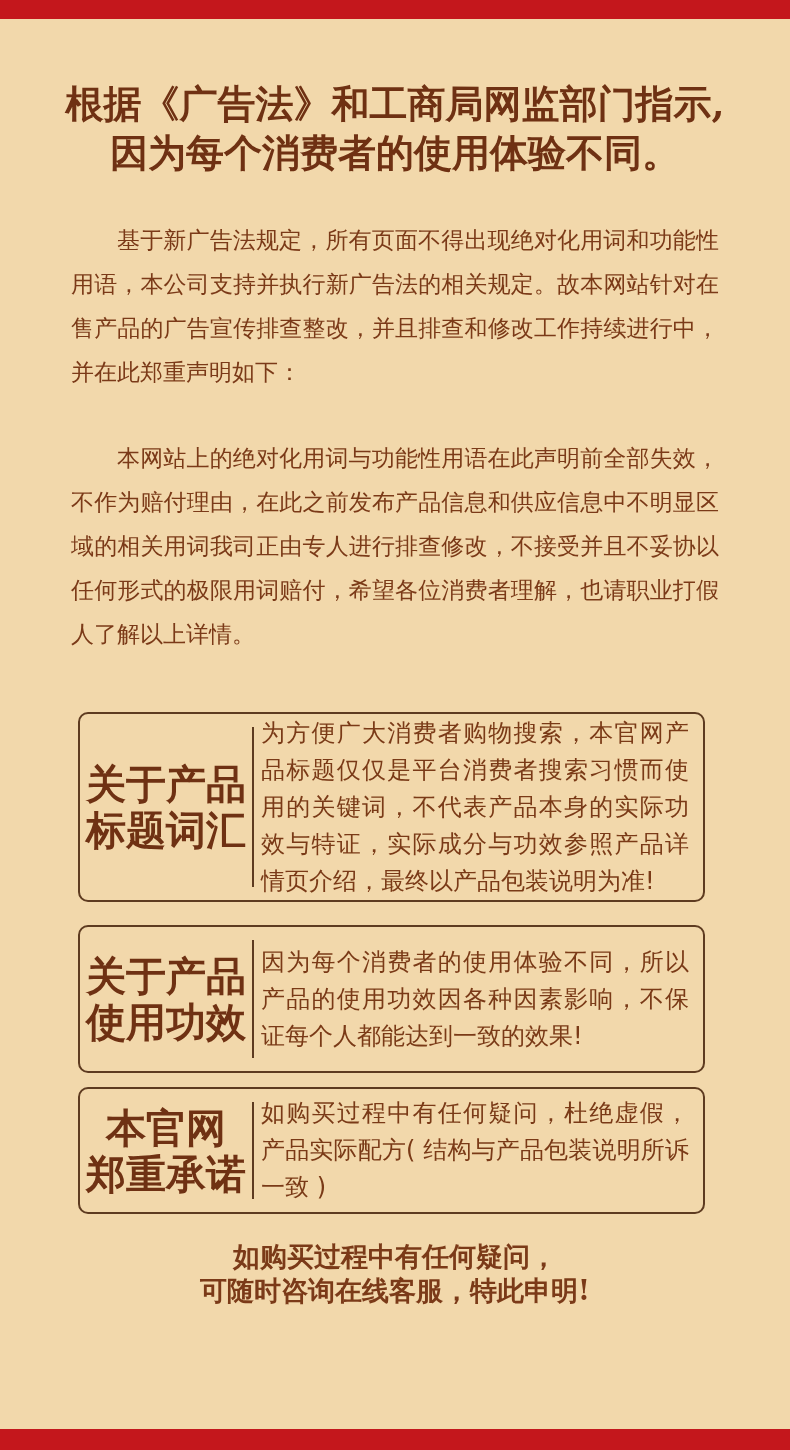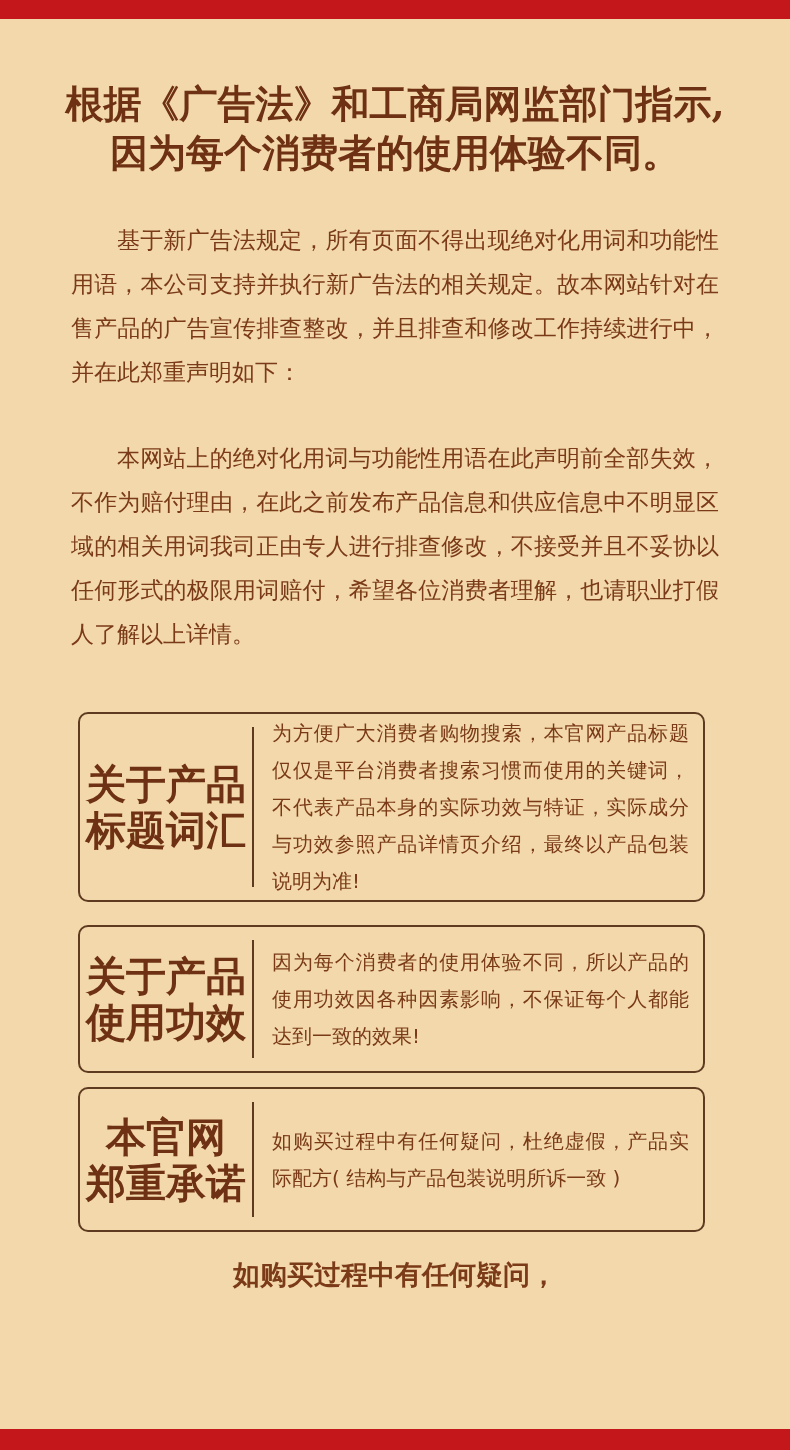--- a/index.html
+++ b/index.html
@@ -41,40 +41,40 @@
   .box{
     width:627px;
     margin-left:78px;
     border:2px solid var(--box_border_brown);
     border-radius:10px;
     display:flex;
     align-items:center;
   }
   .box-1{margin-top:56px;height:190px;}
   .box-2{margin-top:23px;height:148px;}
-  .box-3{margin-top:14px;height:145px;}
+  .box-3{margin-top:14px;height:127px;}
   .box-label{
     width:172px;
     flex:0 0 172px;
     display:flex;flex-direction:column;
     justify-content:center;align-items:center;
     font-size:40px;line-height:46px;
     font-weight:bold;
     color:var(--heading_brown);
   }
   .box-divider{
     width:2px;align-self:stretch;
     margin:13px 0;
     background:var(--box_border_brown);
   }
   .box-body{
     flex:1;
-    padding:6px 14px 6px 18px;
+    padding:6px 14px 6px 7px;
     font-family:"DejaVu Sans","Liberation Sans",sans-serif;
-    font-size:20px;line-height:37px;
+    font-size:24px;line-height:37px;
     color:var(--box_text_brown);
     text-align:justify;
   }
   .footer{
     margin-top:26px;
     text-align:center;
     font-size:27px;line-height:34px;
     font-weight:bold;
     color:var(--body_brown);
   }
@@ -114,15 +114,16 @@
   <div class="box-label">
     <span>本官网</span>
     <span>郑重承诺</span>
   </div>
   <div class="box-divider"></div>
   <div class="box-body">如购买过程中有任何疑问，杜绝虚假，产品实际配方( 结构与产品包装说明所诉一致 )</div>
 </div>
 
 <div class="footer">
   <div>如购买过程中有任何疑问，</div>
+  <div>可随时咨询在线客服，特此申明!</div>
 </div>
 
 <div class="bottom-bar"></div>
 
 </body></html>

